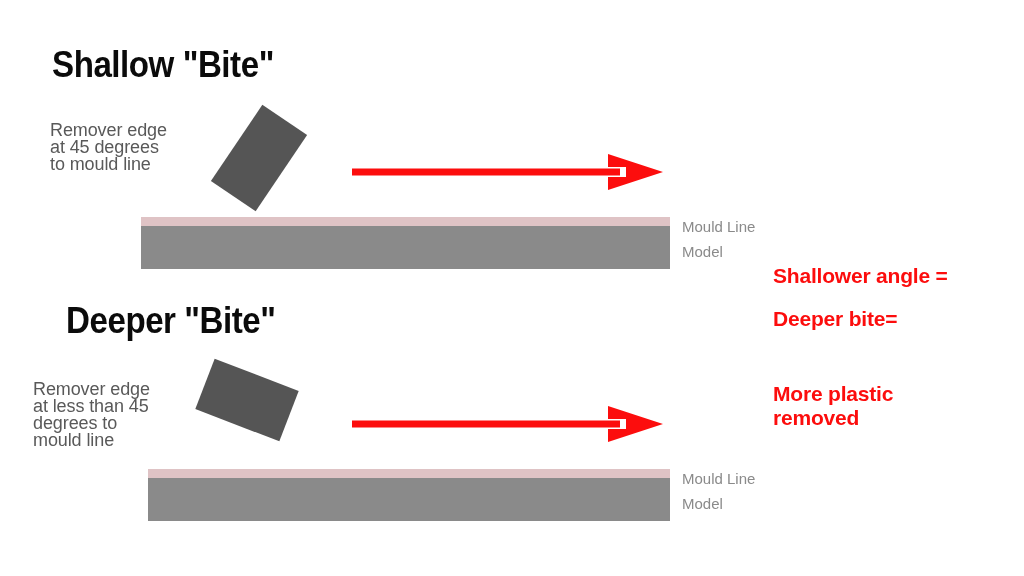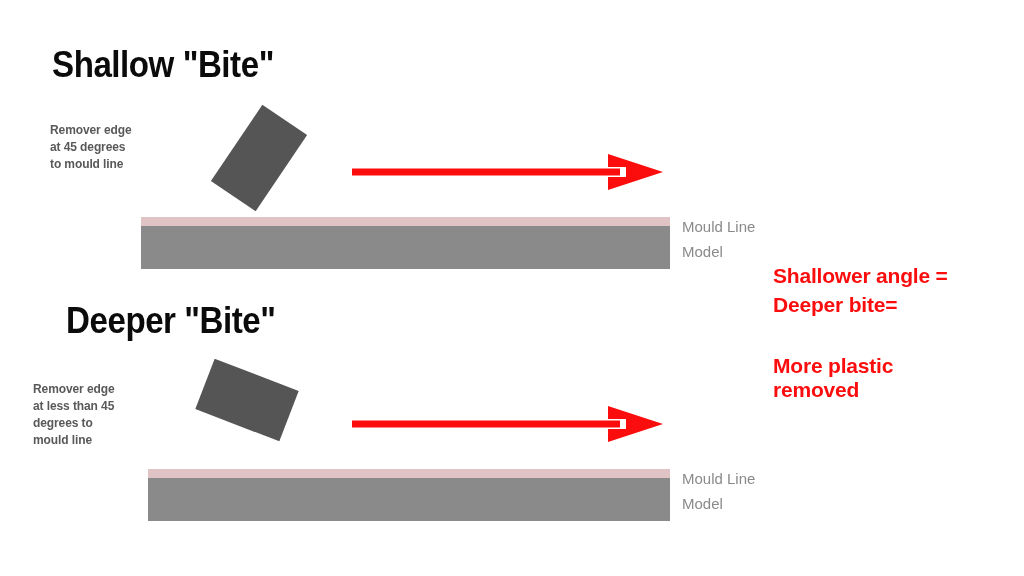--- a/index.html
+++ b/index.html
@@ -30,22 +30,22 @@
     transform: scaleX(0.92);
     transform-origin: left center;
   }
   #title-shallow { left: 52px;  top: 47px; }
   #title-deeper  { left: 66px;  top: 303px; }
 
   
   .caption {
     position: absolute;
     font-family: "Liberation Sans Narrow", "Liberation Sans", sans-serif;
-    font-weight: bold;
-    font-size: 12px;
+    font-weight: normal;
+    font-size: 18px;
     line-height: 17px;
     color: #595959;
     white-space: pre-line;
     letter-spacing: -0.1px;
   }
   #caption-shallow { left: 50px; top: 122px; width: 150px; }
   #caption-deeper  { left: 33px; top: 381px; width: 150px; }
 
   
   .remover {
@@ -107,22 +107,22 @@
     position: absolute;
     font-family: "Liberation Sans Narrow", "Liberation Sans", sans-serif;
     font-weight: bold;
     font-size: 21px;
     line-height: 24px;
     color: #fc0d0d;
     white-space: pre-line;
     letter-spacing: -0.2px;
   }
   #callout-1 { left: 773px; top: 264px; }
-  #callout-2 { left: 773px; top: 293px; text-align: center; }
-  #callout-3 { left: 773px; top: 354px; }
+  #callout-2 { left: 773px; top: 307px; text-align: center; }
+  #callout-3 { left: 773px; top: 382px; }
 </style>
 </head>
 <body>
 
 <div id="stage">
 
   <div id="title-shallow" class="section-title">Shallow "Bite"</div>
 
   <div id="caption-shallow" class="caption">Remover edge
 at 45 degrees

